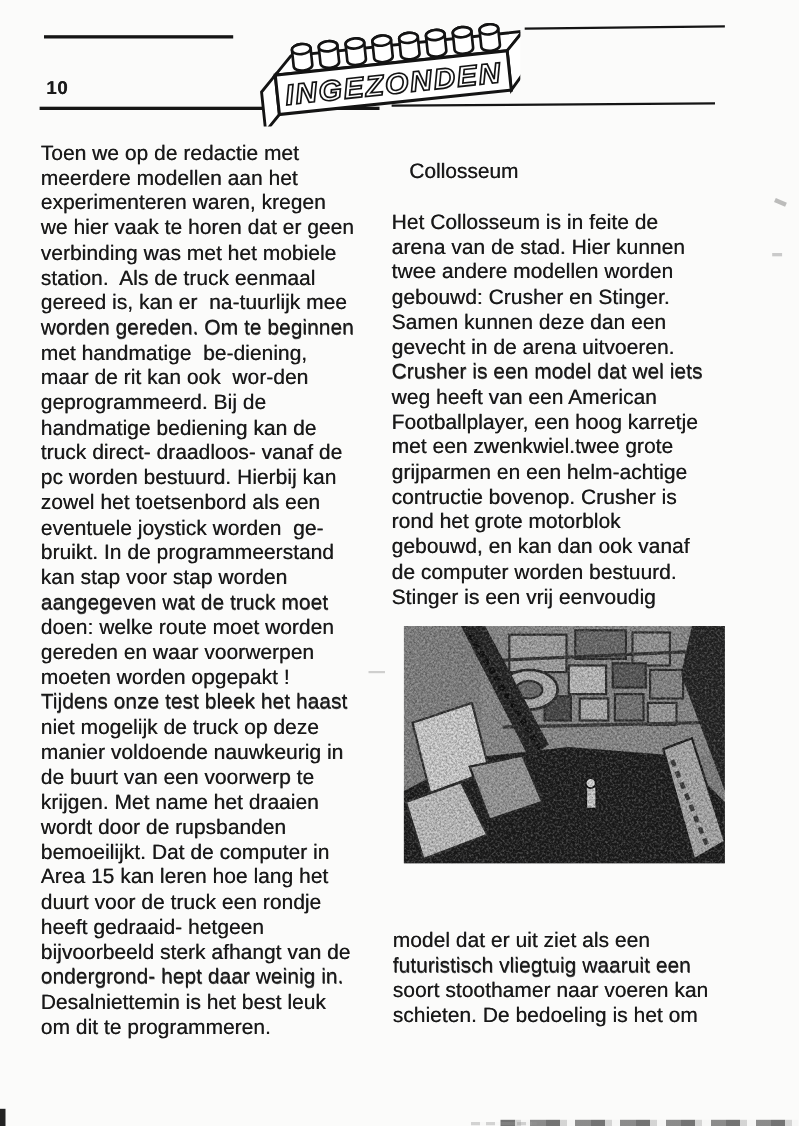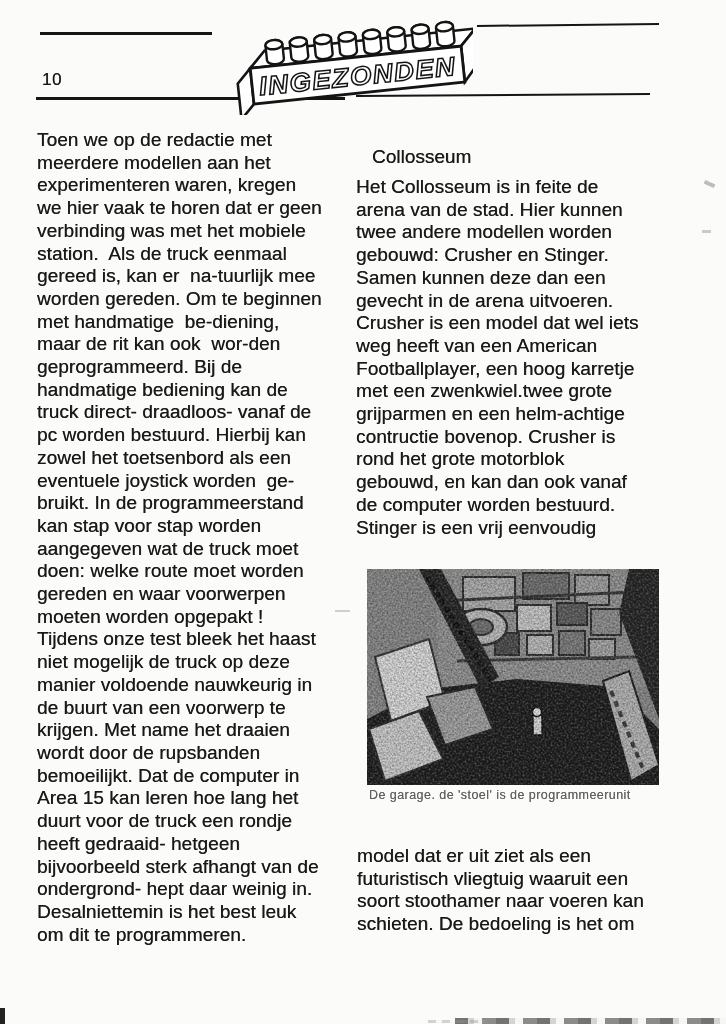--- a/index.html
+++ b/index.html
@@ -7,40 +7,40 @@
     width:726px;height:1024px;
     background:#fbfbfa;
     font-family:"Liberation Sans", sans-serif;
     color:#1a1a1a;
     position:relative;
     overflow:hidden;
   }
   .rule{position:absolute;background:#151515;}
   .page-number{
     position:absolute;left:42px;top:70px;
-    font-size:17px;font-weight:normal;letter-spacing:0.5px;
+    font-size:17px;font-weight:bold;letter-spacing:0.5px;
     text-shadow:0.3px 0.2px 0.3px rgba(20,20,20,.8);
   }
   .col-text{
     margin:0;
     white-space:pre-wrap;
     font-size:19px;
     line-height:22.7px;
     letter-spacing:0.05px;
     color:#181818;
     text-shadow:0.33px 0.18px 0.3px rgba(25,25,25,.78);
   }
   .heading{
     position:absolute;left:356px;top:130px;
     font-size:19px;line-height:22.7px;margin:16px;font-weight:normal;
     color:#181818;
     text-shadow:0.33px 0.18px 0.3px rgba(25,25,25,.78);
   }
   .left-col{position:absolute;left:37px;top:129px;width:322px;}
-  .right-intro{position:absolute;left:356px;top:176px;width:318px;}
+  .right-intro{position:absolute;left:356px;top:192px;width:318px;}
   .right-outro{position:absolute;left:357px;top:845px;width:318px;}
   figure.photo{
     position:absolute;left:367px;top:569px;width:292px;height:216px;
     margin:0;padding:0;
   }
   figcaption.caption{
     position:absolute;left:2px;top:219px;width:320px;
     font-size:12.5px;color:#5f5f5f;letter-spacing:0.45px;
     text-shadow:0 0 0.4px rgba(90,90,90,.7);
   }
@@ -215,21 +215,20 @@
 
     <rect x="166" y="146" width="9" height="20" fill="#d2d2d2" stroke="#111" stroke-width="1.5"></rect>
     <circle cx="170" cy="143" r="4.5" fill="#e0e0e0" stroke="#111" stroke-width="1.5"></circle>
 
     <polygon points="236,112 262,102 292,196 264,212" fill="#b0b0b0" stroke="#1c1c1c" stroke-width="2"></polygon>
     <line x1="244" y1="122" x2="276" y2="200" stroke="#3c3c3c" stroke-width="4" stroke-dasharray="6 5"></line>
 
     <rect x="0" y="0" width="292" height="216" fill="#000" filter="url(#grainDark)" opacity="0.5"></rect>
     <rect x="0" y="0" width="292" height="216" fill="#fff" filter="url(#grainLight)" opacity="0.45"></rect>
   </svg>
-  <figcaption class="caption">De garage. de 'stoel' is de programmeerunit</figcaption>
 </figure>
 
 <div class="right-outro">
   <p class="col-text">model dat er uit ziet als een
 futuristisch vliegtuig waaruit een
 soort stoothamer naar voeren kan
 schieten. De bedoeling is het om</p>
 </div>
 
 <div class="speck" style="left:704px;top:182px;width:11px;height:4px;transform:rotate(24deg);"></div>

